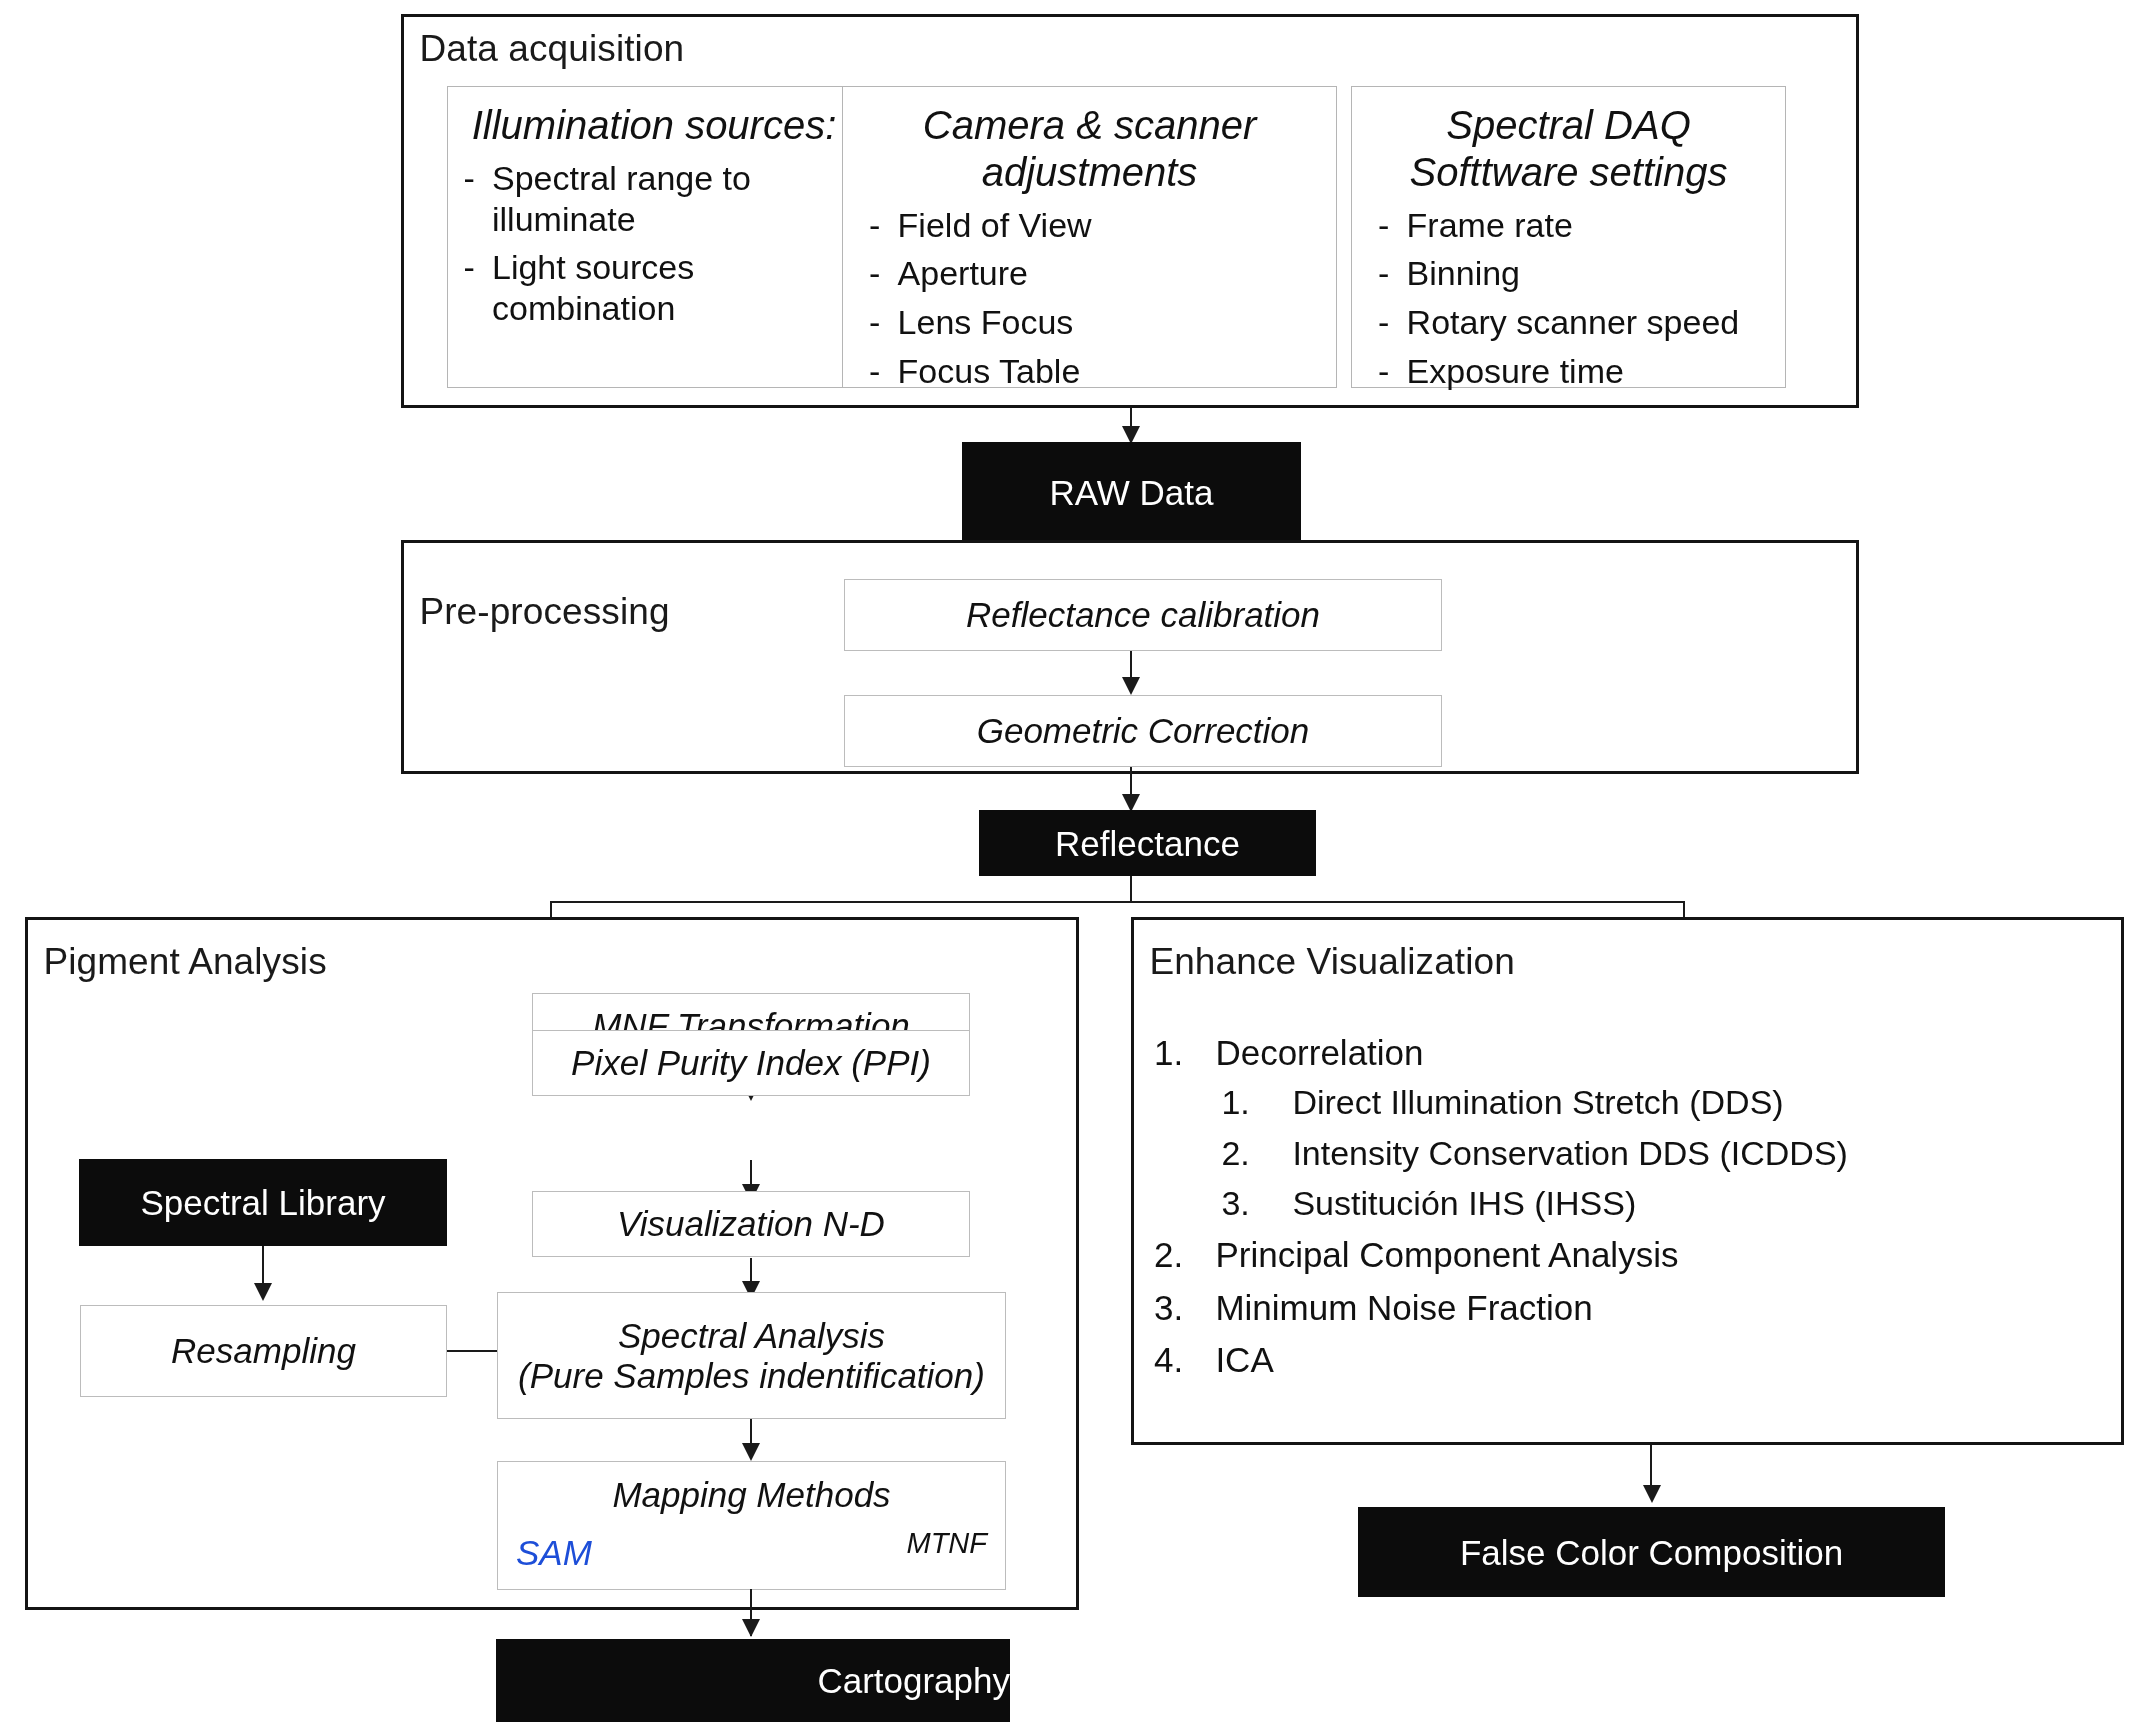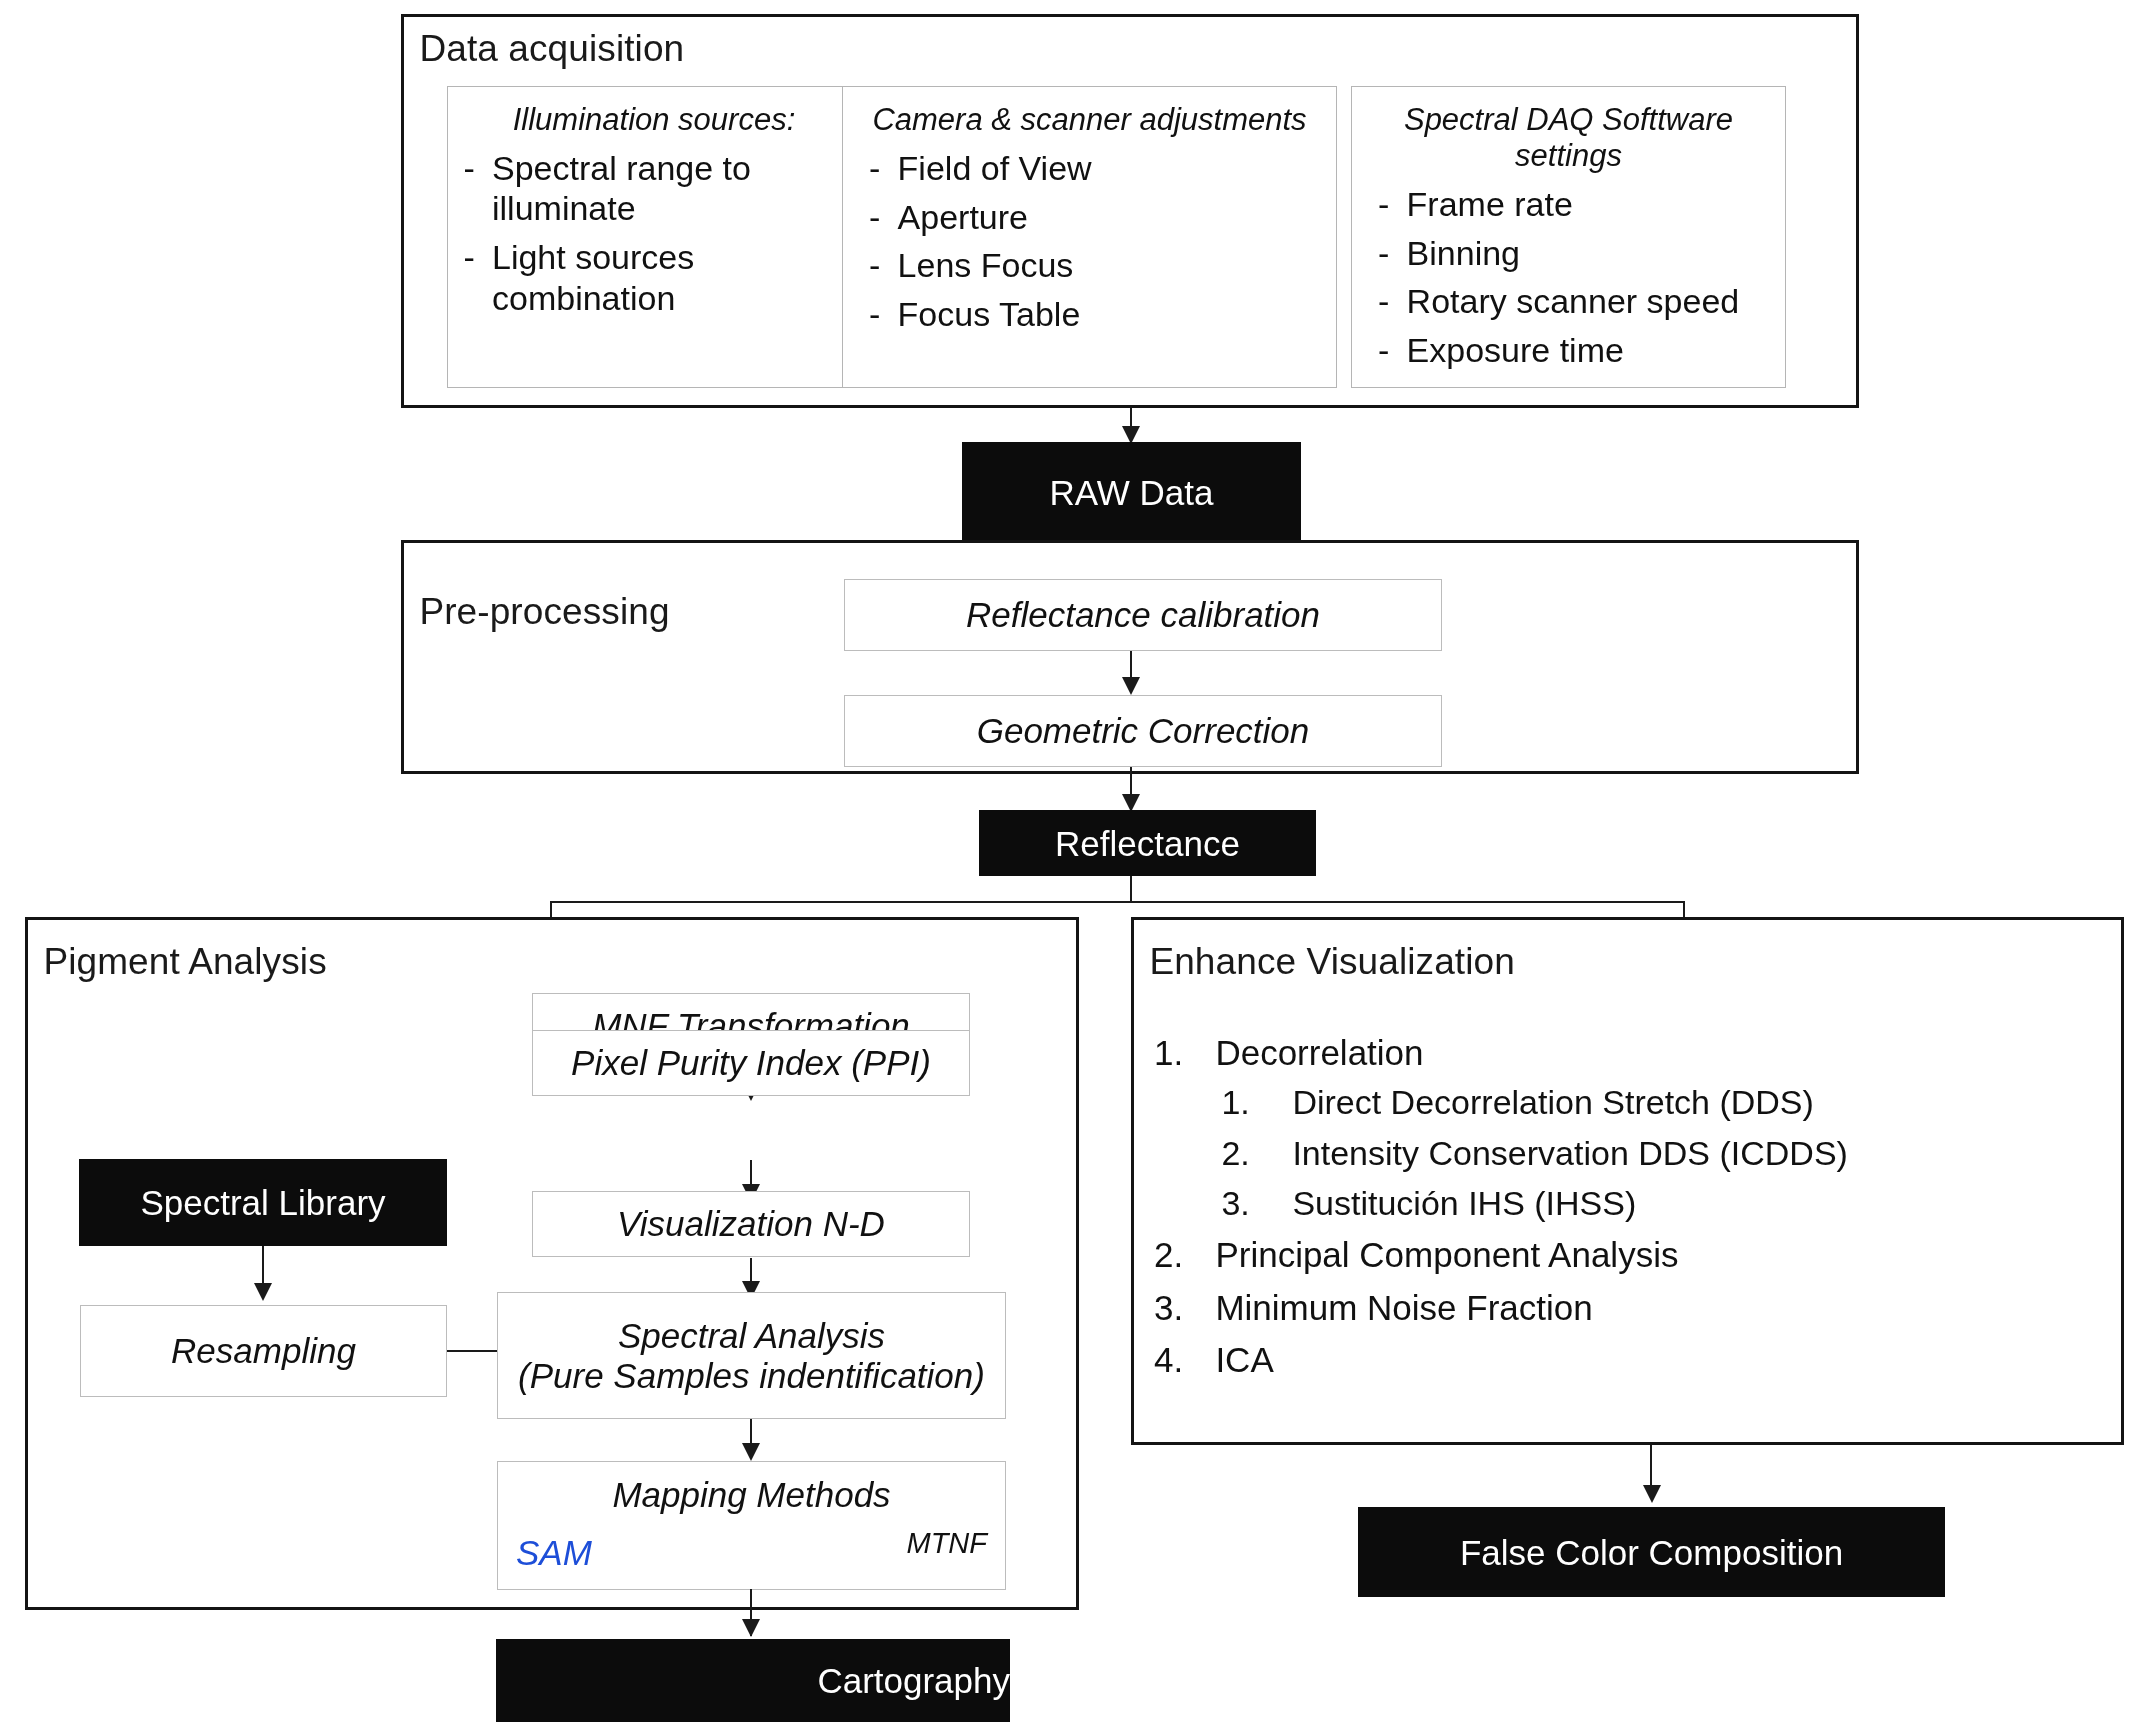--- a/index.html
+++ b/index.html
@@ -20,21 +20,21 @@
   
   .pbox{border:1.8px solid #bcbcbc;background:#fff;display:flex;
         align-items:center;justify-content:center;text-align:center;}
   .pbox span{font-style:italic;font-size:35px;line-height:1.12;color:#111;}
 
   
   .kbox{background:#0c0c0c;display:flex;align-items:center;justify-content:center;}
   .kbox span{color:#fff;font-size:35px;line-height:1;white-space:nowrap;}
 
   
-  .col-head{font-style:italic;font-size:31px;line-height:1.16;text-align:center;
+  .col-head{font-style:italic;font-size:40px;line-height:1.16;text-align:center;
             display:block;margin:15.4px 7px 9.5px 7px;color:#111;}
   .dash-list{margin:0;padding:0;list-style:none;}
   .dash-list li{font-size:34px;line-height:1.19;color:#111;
                 padding-left:44px;position:relative;margin-bottom:8.3px;}
   .dash-list li .dsh{position:absolute;left:15.4px;top:0;}
 
   
   .num-l1{margin:0;padding:0;list-style:none;}
   .num-l1 > li{font-size:35px;line-height:1.2;color:#111;position:relative;
                padding-left:66px;margin-bottom:10.6px;}
@@ -195,21 +195,21 @@
     <div class="group-title" style="left:15.4px;top:22.5px;">Enhance Visualization</div>
 
     <div class="abs" style="left:15.4px;top:112px;width:946px;">
       <ol class="num-l1">
         <li>
           <span class="mk">1.</span>
           <span>Decorrelation</span>
           <ol class="num-l2">
             <li>
               <span class="mk">1.</span>
-              <span>Direct Decorrelation Stretch (DDS)</span>
+              <span>Direct Illumination Stretch (DDS)</span>
             </li>
             <li>
               <span class="mk">2.</span>
               <span>Intensity Conservation DDS (ICDDS)</span>
             </li>
             <li>
               <span class="mk">3.</span>
               <span>Sustitución IHS (IHSS)</span>
             </li>
           </ol>

